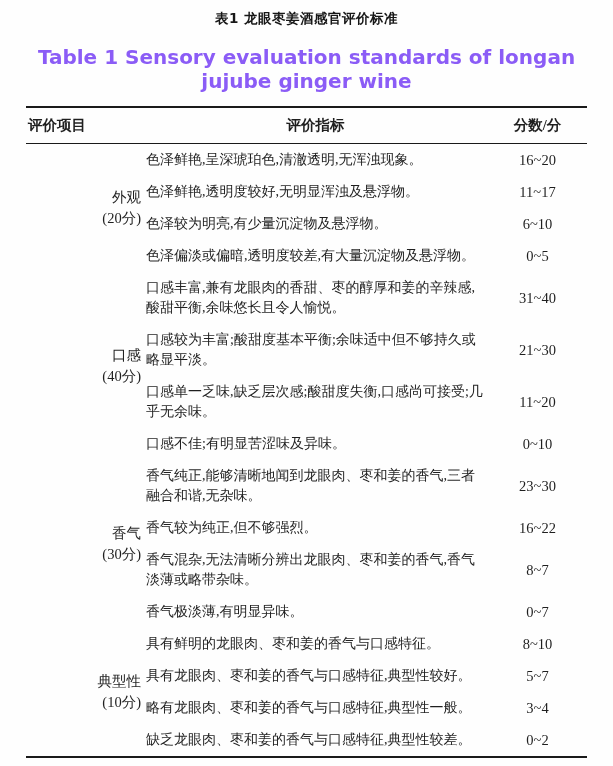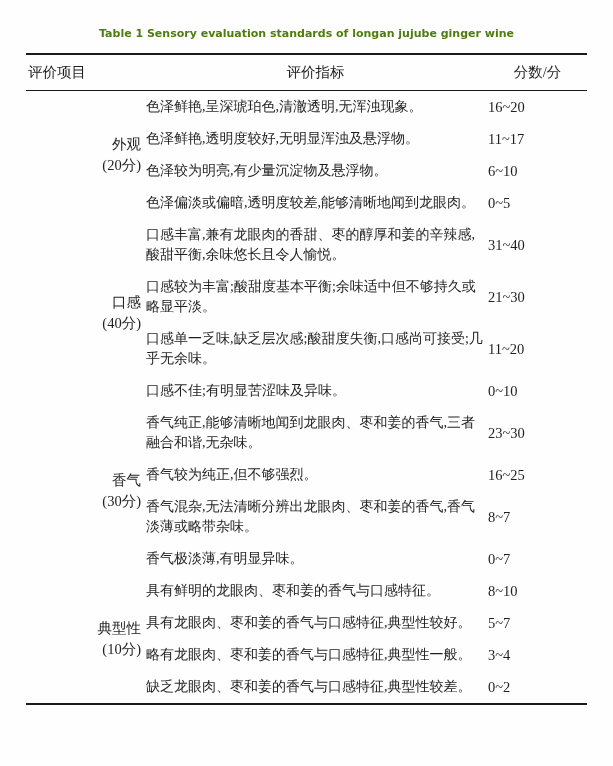--- a/index.html
+++ b/index.html
@@ -22,70 +22,71 @@
     font-family: "DejaVu Sans", "Liberation Sans", sans-serif;
     font-weight: bold;
     font-size: 13.5px;
     letter-spacing: 0.5px;
     color: #171717;
   }
   .title-en {
     text-align: center;
     font-family: "DejaVu Sans", "Liberation Sans", sans-serif;
     font-weight: bold;
-    font-size: 11px;
+    font-size: 20px;
     margin-top: 17px;
-    color: #4d7c0f;
+    color: #8b5cf6;
   }
   table.eval {
     width: 561px;
     margin: 13px auto 0 auto;
     border-collapse: collapse;
     table-layout: fixed;
     font-family: "Liberation Serif", "DejaVu Serif", serif;
     font-size: 14px;
     color: #1f1f1f;
     border-top: 2px solid #1a1a1a;
     border-bottom: 2.5px solid #1a1a1a;
   }
   table.eval thead tr {
     border-bottom: 1.5px solid #1a1a1a;
   }
   table.eval th {
-    font-weight: normal;
+    font-weight: bold;
     font-size: 14.5px;
     padding: 8px 2px 8px 2px;
   }
   th.h-item { text-align: left; width: 113px; padding-left: 2px; }
   th.h-criteria { text-align: center; }
   th.h-score { width: 95px; }
   td.cat {
     text-align: right;
     vertical-align: middle;
     line-height: 21px;
     font-size: 14.5px;
     padding: 2px;
   }
   td.criteria {
     line-height: 20px;
     padding: 6px 3px;
   }
   td.score {
-    text-align: left;
+    text-align: center;
     vertical-align: middle;
     white-space: nowrap;
     font-size: 14.5px;
     padding: 2px 0;
   }
 </style>
 </head>
 <body>
 
 <div class="page">
 
+  <div class="title-cn">表1 龙眼枣姜酒感官评价标准</div>
   <div class="title-en">Table 1 Sensory evaluation standards of longan jujube ginger wine</div>
 
   <table class="eval">
     <thead>
       <tr>
         <th class="h-item">评价项目</th>
         <th class="h-criteria">评价指标</th>
         <th class="h-score">分数/分</th>
       </tr>
     </thead>
@@ -101,21 +102,21 @@
       </tr>
       <tr>
         <td class="criteria">色泽鲜艳,透明度较好,无明显浑浊及悬浮物。</td>
         <td class="score">11~17</td>
       </tr>
       <tr>
         <td class="criteria">色泽较为明亮,有少量沉淀物及悬浮物。</td>
         <td class="score">6~10</td>
       </tr>
       <tr>
-        <td class="criteria">色泽偏淡或偏暗,透明度较差,能够清晰地闻到龙眼肉。</td>
+        <td class="criteria">色泽偏淡或偏暗,透明度较差,有大量沉淀物及悬浮物。</td>
         <td class="score">0~5</td>
       </tr>
 
       <tr>
         <td class="cat" rowspan="4">
           <div>口感</div>
           <div>(40分)</div>
         </td>
         <td class="criteria">口感丰富,兼有龙眼肉的香甜、枣的醇厚和姜的辛辣感,酸甜平衡,余味悠长且令人愉悦。</td>
         <td class="score">31~40</td>
@@ -136,21 +137,21 @@
       <tr>
         <td class="cat" rowspan="4">
           <div>香气</div>
           <div>(30分)</div>
         </td>
         <td class="criteria">香气纯正,能够清晰地闻到龙眼肉、枣和姜的香气,三者融合和谐,无杂味。</td>
         <td class="score">23~30</td>
       </tr>
       <tr>
         <td class="criteria">香气较为纯正,但不够强烈。</td>
-        <td class="score">16~25</td>
+        <td class="score">16~22</td>
       </tr>
       <tr>
         <td class="criteria">香气混杂,无法清晰分辨出龙眼肉、枣和姜的香气,香气淡薄或略带杂味。</td>
         <td class="score">8~7</td>
       </tr>
       <tr>
         <td class="criteria">香气极淡薄,有明显异味。</td>
         <td class="score">0~7</td>
       </tr>
 

